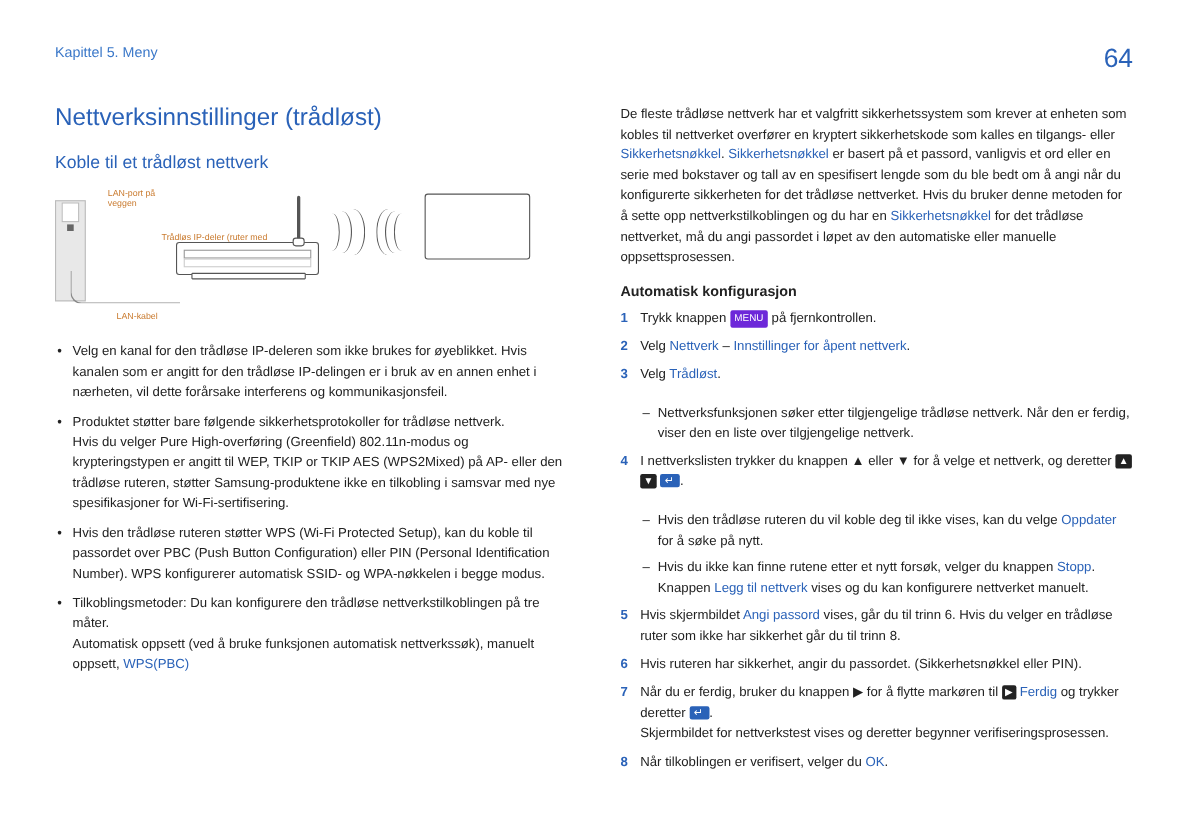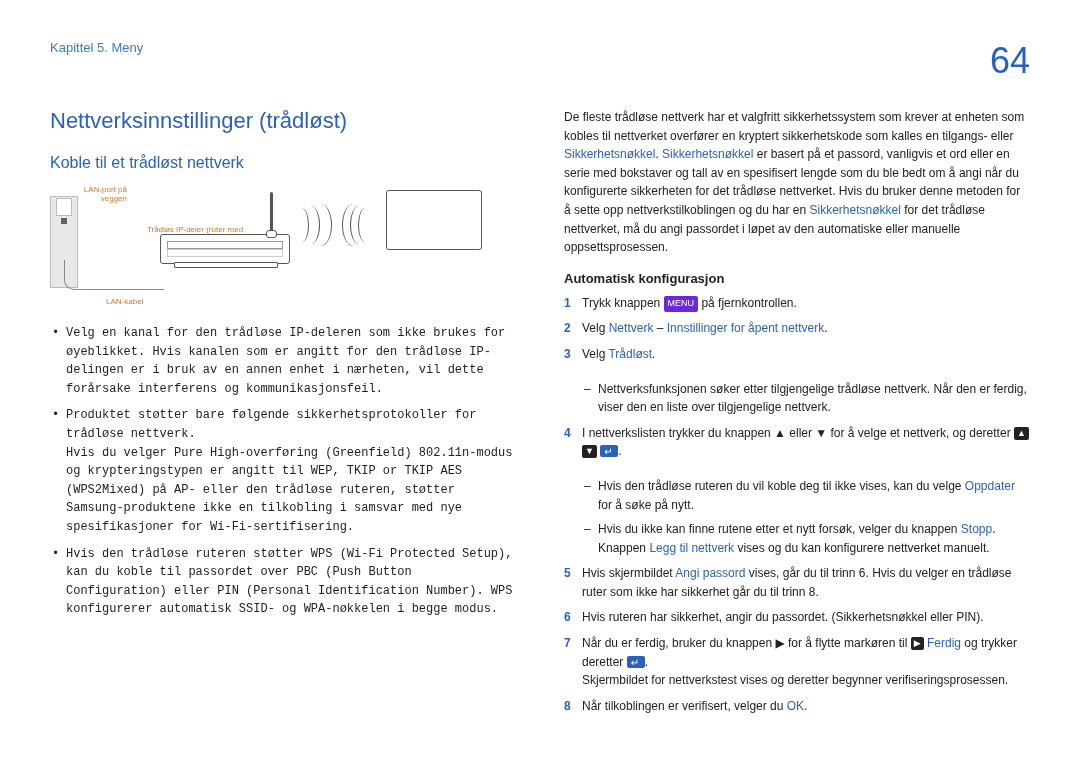--- a/index.html
+++ b/index.html
@@ -12,29 +12,29 @@
     padding: 40px 50px 40px 50px;
     overflow: hidden;
   }
   .header {
     display: flex;
     justify-content: space-between;
     align-items: flex-start;
     margin-bottom: 26px;
   }
   .chapter { color: #3b78c9; font-size: 13px; font-weight: 500; }
-  .page-number { color: #2a62b8; font-size: 36px; font-weight: 300; }
+  .page-number { color: #2a62b8; font-size: 24px; font-weight: 300; }
   .columns { display: flex; gap: 48px; }
   .col { flex: 1; min-width: 0; }
   h1.main { color: #2a62b8; font-size: 22px; font-weight: 400; margin-bottom: 20px; }
   h2.sub { color: #2a62b8; font-size: 16px; font-weight: 400; margin-bottom: 14px; }
   h3.subsub { color: #222; font-size: 13px; font-weight: 700; margin-bottom: 8px; margin-top: 14px; }
   p.body { font-size: 12px; color: #222; line-height: 1.55; margin-bottom: 8px; }
   ul.bullets { list-style: none; padding-left: 16px; }
-  ul.bullets > li { position: relative; font-size: 12px; color: #222; line-height: 1.55; margin-bottom: 8px; font-family: Liberation Mono, monospace; }
+  ul.bullets > li { position: relative; font-size: 12px; color: #222; line-height: 1.55; margin-bottom: 8px; }
   ul.bullets > li::before { content: "•"; position: absolute; left: -14px; top: 0; }
   ul.sub-bullets { list-style: none; padding-left: 16px; margin-top: 16px; }
   ul.sub-bullets > li { position: relative; font-size: 12px; color: #222; line-height: 1.55; margin-bottom: 6px; }
   ul.sub-bullets > li::before { content: "–"; position: absolute; left: -14px; top: 0; }
   ol.steps { list-style: none; padding-left: 18px; counter-reset: step; }
   ol.steps > li { position: relative; font-size: 12px; color: #222; line-height: 1.55; margin-bottom: 7px; }
   ol.steps > li::before { counter-increment: step; content: counter(step); color: #2a62b8; font-weight: 700; position: absolute; left: -18px; top: 0; }
   .link-blue { color: #2a62b8; }
   .badge-menu {
     display: inline-block;
@@ -73,21 +73,21 @@
   }
 
   
   .diagram {
     position: relative;
     width: 440px;
     height: 124px;
     margin-bottom: 14px;
   }
   .diagram .label { position: absolute; font-size: 8px; color: #c97a2e; line-height: 1.1; }
-  .lbl-lanport { top: 0; left: 17px; width: 60px; text-align: right; }
+  .lbl-lanport { top: 0; left: 48px; width: 60px; }
   .lbl-router { top: 20px; left: 95px; width: 100px; text-align: center; margin-top: 20px;}
   .lbl-cable { top: 112px; left: 56px; width: 50px; }
   
   .wall { position: absolute; top: 10px; left: 0; width: 28px; height: 92px; background: #e8e8e8; border: 1px solid #bbb; }
   .wall-port { position: absolute; top: 12px; left: 6px; width: 16px; height: 18px; background: #fff; border: 1px solid #bbb; }
   .wall-jack { position: absolute; top: 32px; left: 11px; width: 6px; height: 6px; background: #666; }
   
   .router { position: absolute; top: 48px; left: 110px; width: 130px; height: 30px; background: #fff; border: 1px solid #555; border-radius: 3px; }
   .router-base { position: absolute; top: 76px; left: 124px; width: 104px; height: 6px; background: #fff; border: 1px solid #555; border-radius: 1px;}
   .router::before { content:""; position:absolute; top:6px; left:6px; right:6px; height:6px; border:1px solid #999; }
@@ -150,20 +150,24 @@
     </div>
 
 
     <ul class="bullets">
       <li>Velg en kanal for den trådløse IP-deleren som ikke brukes for øyeblikket. Hvis kanalen som er angitt for den trådløse IP-delingen er i bruk av en annen enhet i nærheten, vil dette forårsake interferens og kommunikasjonsfeil.</li>
       <li>
         <span>Produktet støtter bare følgende sikkerhetsprotokoller for trådløse nettverk.</span><br>
         <span>Hvis du velger Pure High-overføring (Greenfield) 802.11n-modus og krypteringstypen er angitt til WEP, TKIP or TKIP AES (WPS2Mixed) på AP- eller den trådløse ruteren, støtter Samsung-produktene ikke en tilkobling i samsvar med nye spesifikasjoner for Wi-Fi-sertifisering.</span>
       </li>
       <li>Hvis den trådløse ruteren støtter WPS (Wi-Fi Protected Setup), kan du koble til passordet over PBC (Push Button Configuration) eller PIN (Personal Identification Number). WPS konfigurerer automatisk SSID- og WPA-nøkkelen i begge modus.</li>
+      <li>
+        <span>Tilkoblingsmetoder: Du kan konfigurere den trådløse nettverkstilkoblingen på tre måter.</span><br>
+        <span>Automatisk oppsett (ved å bruke funksjonen automatisk nettverkssøk), manuelt oppsett, </span><span class="link-blue">WPS(PBC)</span>
+      </li>
     </ul>
   </div>
 
   <div class="col">
 
     <p class="body">
       <span>De fleste trådløse nettverk har et valgfritt sikkerhetssystem som krever at enheten som kobles til nettverket overfører en kryptert sikkerhetskode som kalles en tilgangs- eller </span><span class="link-blue">Sikkerhetsnøkkel</span><span>. </span><span class="link-blue">Sikkerhetsnøkkel</span><span> er basert på et passord, vanligvis et ord eller en serie med bokstaver og tall av en spesifisert lengde som du ble bedt om å angi når du konfigurerte sikkerheten for det trådløse nettverket. Hvis du bruker denne metoden for å sette opp nettverkstilkoblingen og du har en </span><span class="link-blue">Sikkerhetsnøkkel</span><span> for det trådløse nettverket, må du angi passordet i løpet av den automatiske eller manuelle oppsettsprosessen.</span>
     </p>
 
     <h3 class="subsub">Automatisk konfigurasjon</h3>

